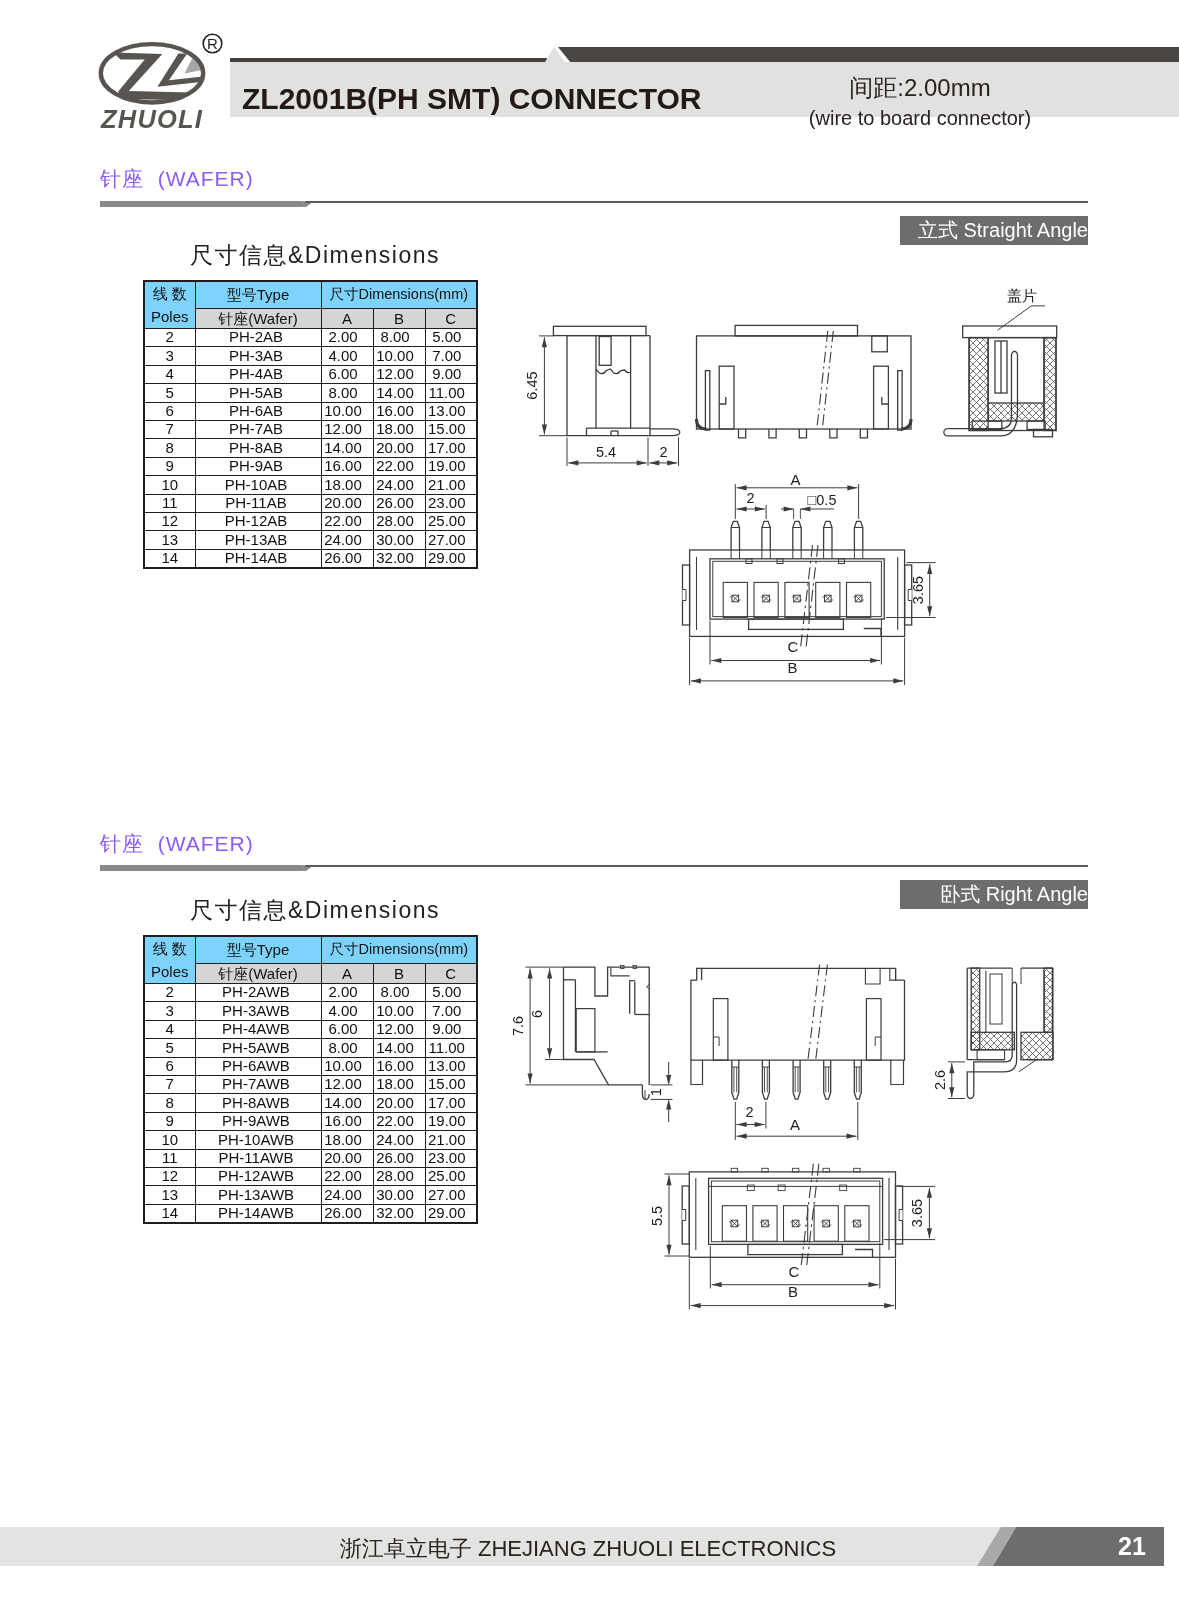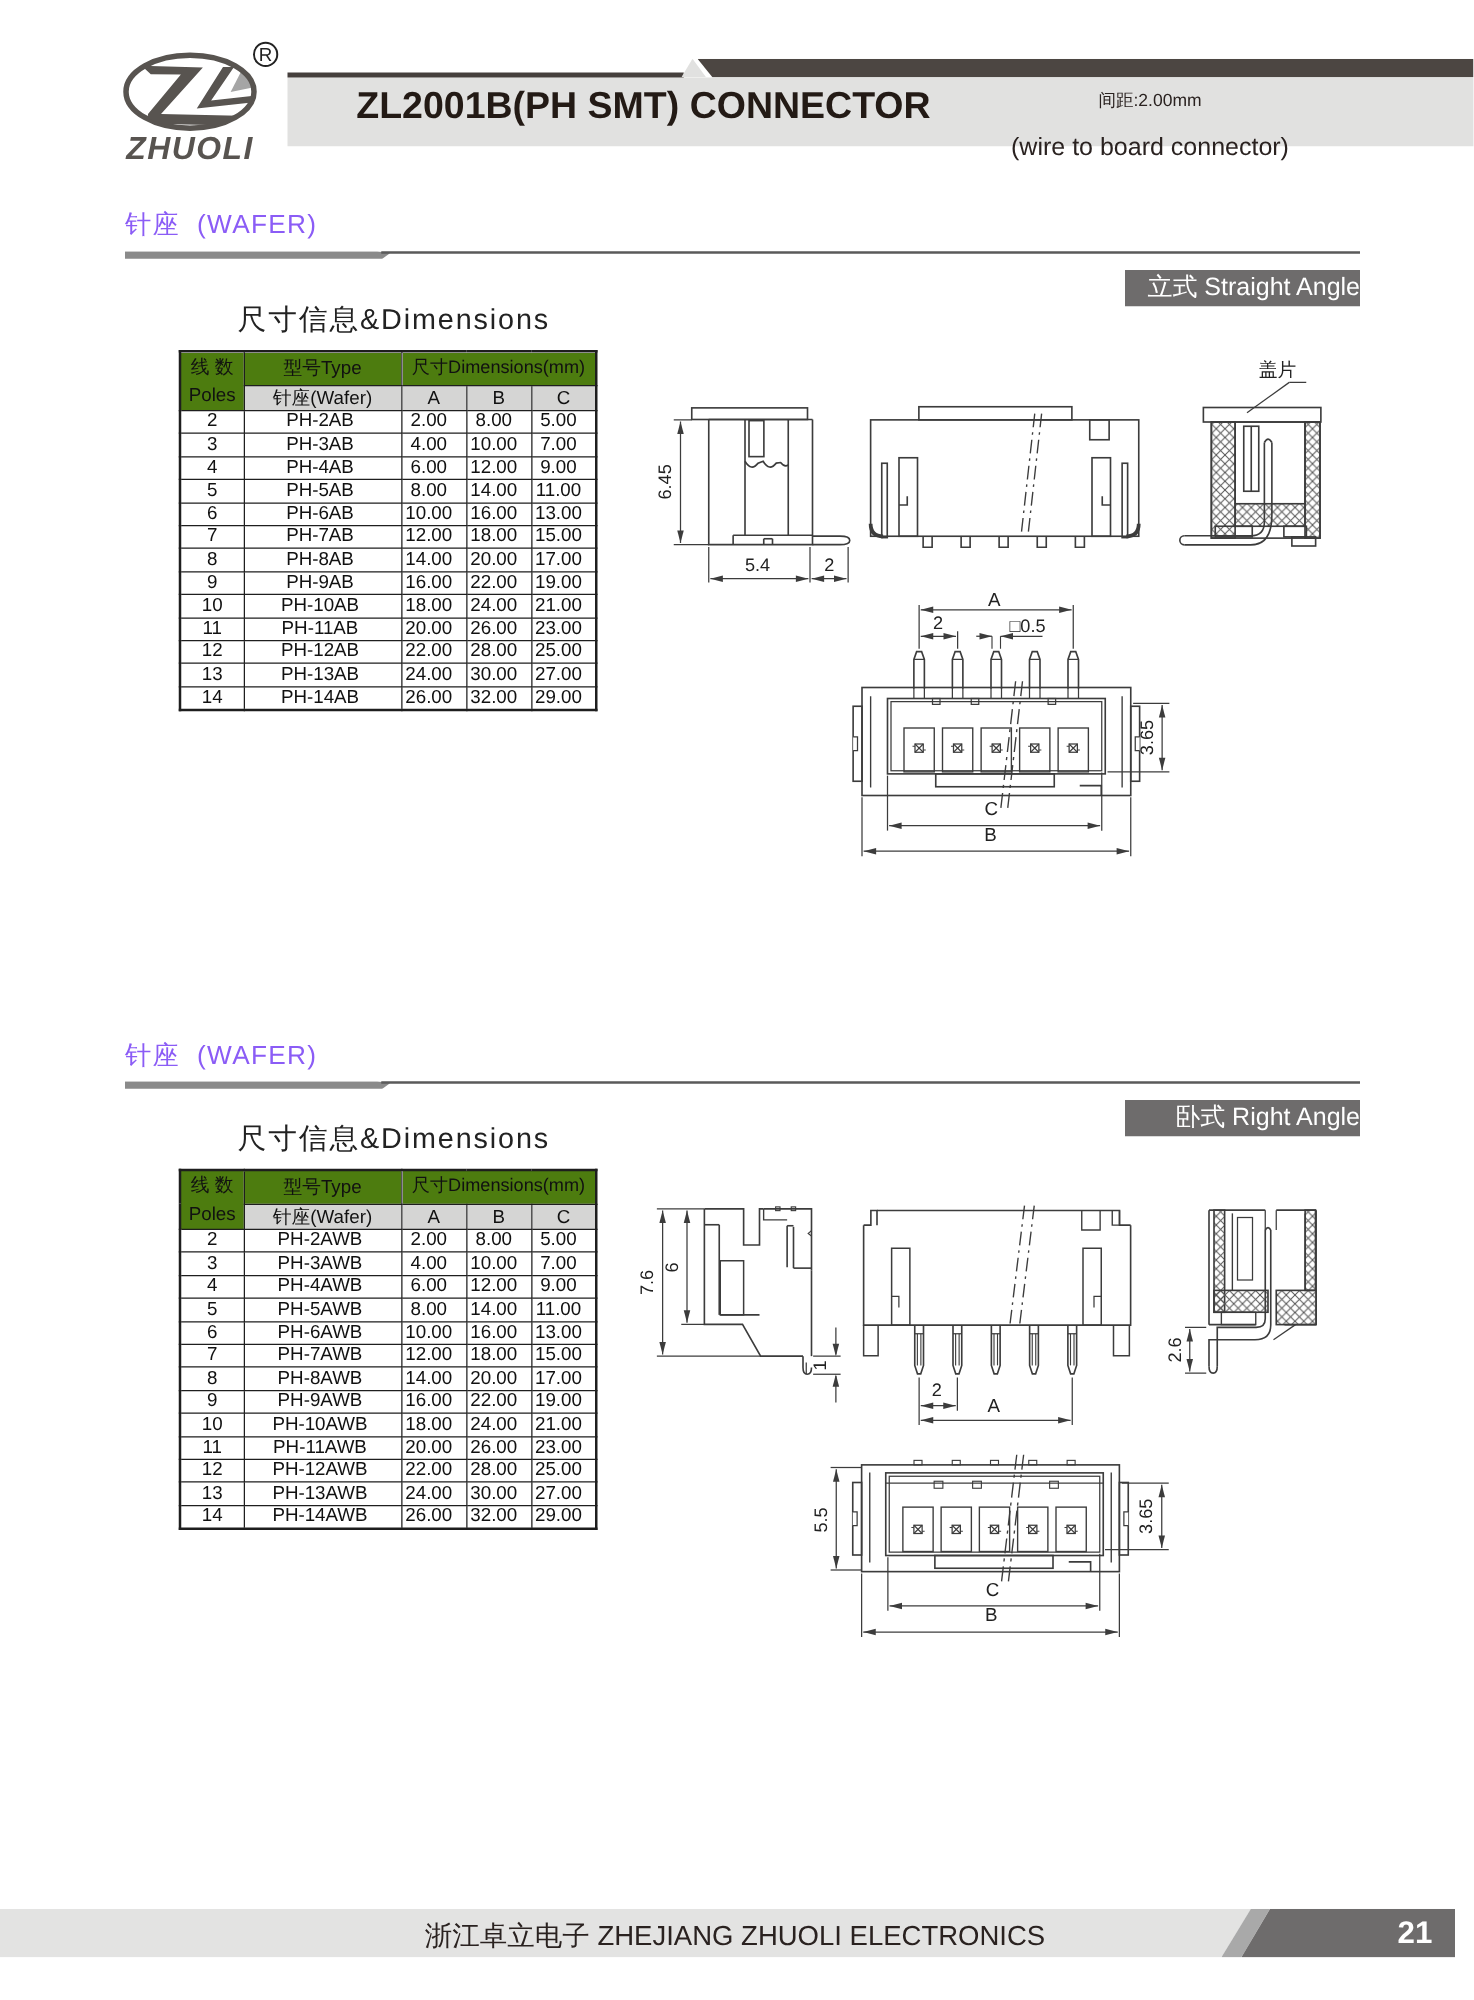--- a/index.html
+++ b/index.html
@@ -7,37 +7,37 @@
 #page { position:relative; width:1179px; height:1600px; background:#fff; overflow:hidden; }
 .abs { position:absolute; }
 
 
 #titlebar { position:absolute; left:230px; top:62px; width:949px; height:55px; background:#e1e1e0; }
 #titlethin { position:absolute; left:230px; top:58px; width:317px; height:4px; background:#453f3c; }
 #titledark { position:absolute; left:558px; top:47px; width:621px; height:15px; background:#4c4642;
   clip-path:polygon(0 0, 100% 0, 100% 100%, 1.95% 100%); }
 #titlepeak { position:absolute; left:545px; top:47px; width:20px; height:15px; background:#e1e1e0;
   clip-path:polygon(45% 0, 100% 100%, 0 100%); }
-#titletext { position:absolute; left:242px; top:68px; font-size:30px; font-weight:bold; color:#231a15; letter-spacing:0px;margin-left:43px;}
-#hdrR1 { position:absolute; left:790px; top:72px; width:260px; text-align:center; font-size:14px; color:#2a2220; }
+#titletext { position:absolute; left:242px; top:82px; font-size:30px; font-weight:bold; color:#231a15; letter-spacing:0px;}
+#hdrR1 { position:absolute; left:790px; top:72px; width:260px; text-align:center; font-size:24px; color:#2a2220; }
 #hdrR2 { position:absolute; left:790px; top:92px; width:260px; text-align:center; font-size:20px; color:#2a2220;margin-top:15px; }
 
 
 .sechead { position:absolute; left:100px; font-size:21px; color:#8b5cf6; letter-spacing:1px; }
 .swoosh-thick { position:absolute; left:100px; width:212px; height:6.2px; background:#8a8a8a;
   clip-path:polygon(0 0, 95.2% 0, 100% 25%, 97% 100%, 0 100%); }
 .swoosh-thin { position:absolute; left:305px; width:783px; height:1.6px; background:#5a5a5a; }
 .anglebox { position:absolute; left:900px; width:188px; height:29px; background:#6e6c6c; color:#fff;
   font-size:20px; text-align:right; line-height:28px; }
 .dimhead { position:absolute; left:190px; font-size:23px; font-weight:normal; color:#222; letter-spacing:1.5px; }
 
 
 table.dim { position:absolute; left:143px; border-collapse:collapse; table-layout:fixed; width:333px; }
 table.dim td { border:1.4px solid #1e1e1e; text-align:center; font-size:15px; color:#111; padding:0; overflow:hidden; white-space:nowrap; }
-table.dim tr.h1 td { height:22.2px; line-height:23px; background:#4d7c0f; }
+table.dim tr.h1 td { height:22.2px; line-height:23px; background:#7dd3fc; }
 table.dim tr.h2 td { height:17.3px; line-height:17px; background:#d5d5d4;margin-left:48px; }
 table.dim tr.d td { height:18.4px; line-height:16.6px; background:#fff; }
 table.dim col.c1 { width:51px; } table.dim col.c2 { width:126px; }
 table.dim col.c3 { width:52px; } table.dim col.c4 { width:52px; } table.dim col.c5 { width:52px; }
 table.dim { border:2px solid #1e1e1e; }
 table.dim tr.d td:nth-child(2) { padding-right:25px;padding-left:21px; }
 table.dim tr.d td:nth-child(3), table.dim tr.d td:nth-child(4), table.dim tr.d td:nth-child(5) { padding-right:8px; }
 
 
 #ftLight { position:absolute; left:0px; top:1527px; width:1001px; height:39px; background:#e3e3e2;

